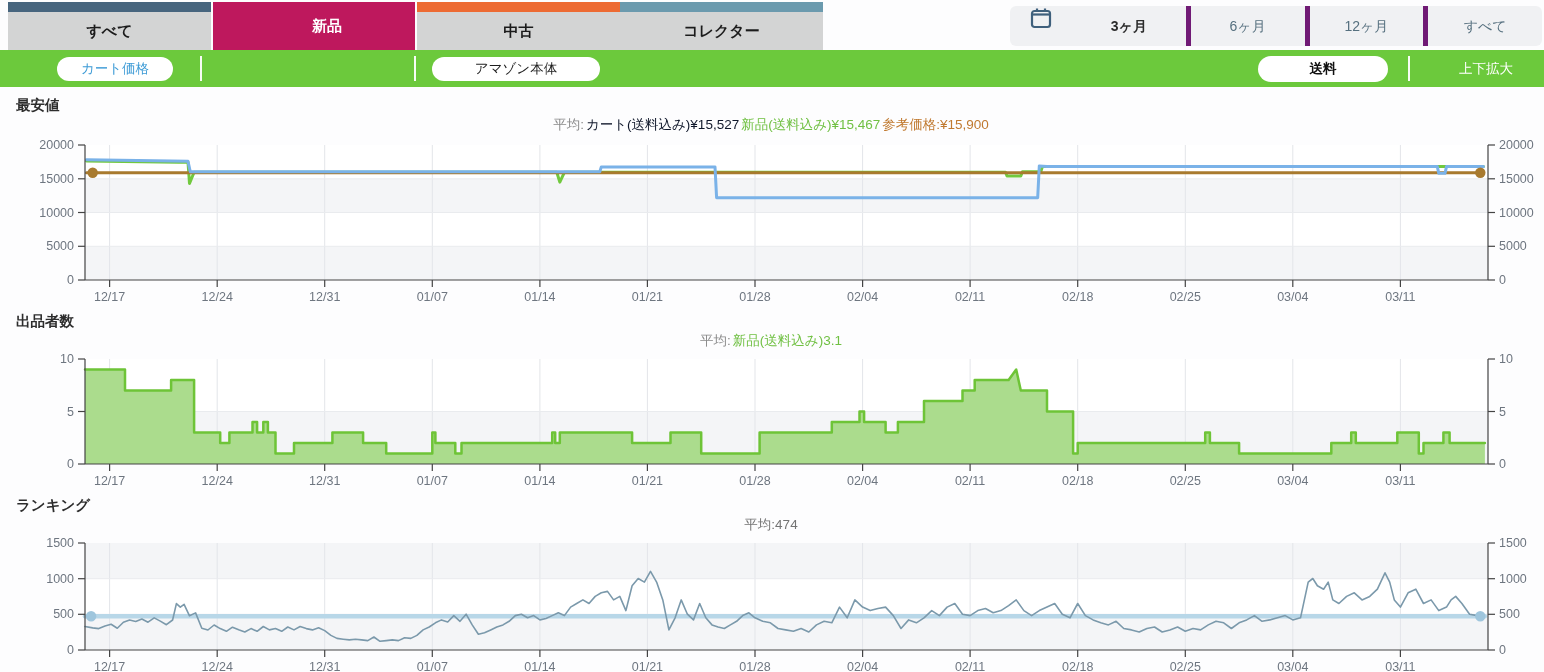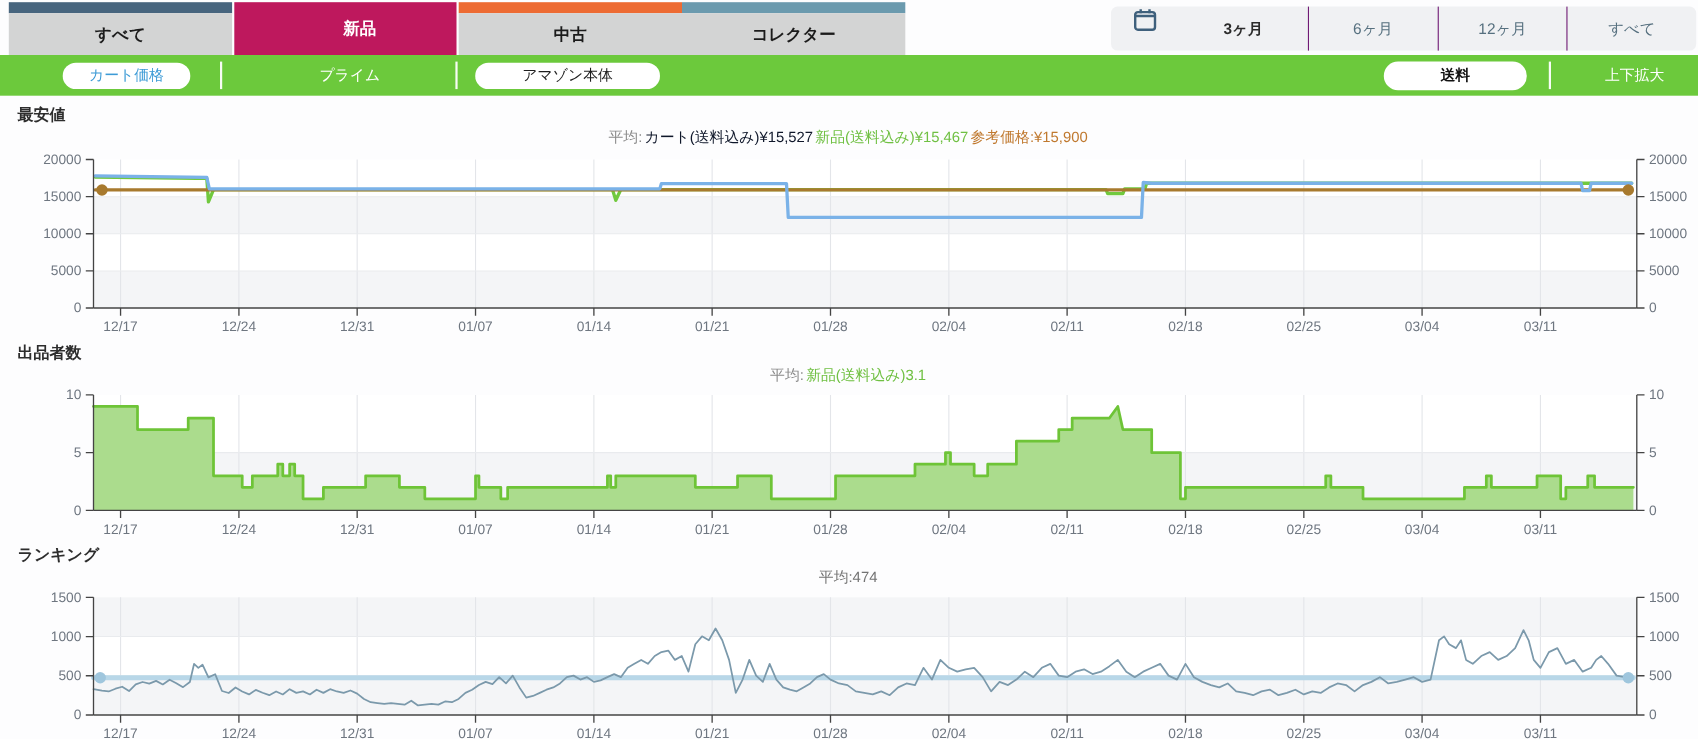--- a/index.html
+++ b/index.html
@@ -16,21 +16,21 @@
   .strip-steel{background:#6b9aae;}
   .tab-new{width:202px;margin:0 2px;}
   .tab-new .body{top:0;background:#be185d;color:#ffffff;padding-left:26px;}
   .tab-pair{display:flex;}
   
   .period{position:absolute;top:6px;right:2px;width:532px;height:40px;background:#f0f1f3;
     border-radius:6px;display:flex;align-items:flex-start;}
   .period .ic{width:62px;display:flex;align-items:center;justify-content:center;}
   .period .opt{flex:1;text-align:center;font-size:14px;color:#56707f;cursor:pointer;line-height:40px;height:40px;}
   .period .opt.sel{font-weight:bold;color:#2b2b2b;}
-  .period .opt + .opt{border-left:1px solid #701a75;}
+  .period .opt + .opt{border-left:5px solid #701a75;}
   
   .toolbar{position:absolute;top:50px;left:0;width:1544px;height:37px;background:#6cc93c;}
   .pill{position:absolute;top:7px;height:24px;background:#ffffff;border-radius:12px;
     display:flex;align-items:center;justify-content:center;font-size:13.5px;cursor:pointer;}
   .pill-cart{left:57px;width:116px;color:#3d9bd6;}
   .pill-amazon{left:432px;width:168px;color:#1d1d1d;}
   .pill-ship{left:1258px;width:130px;top:6px;height:26px;border-radius:13px;color:#111;font-weight:bold;}
   .ghost{position:absolute;top:0;height:37px;display:flex;align-items:center;justify-content:center;
     color:#ffffff;font-size:13.5px;cursor:pointer;}
   .ghost-prime{left:258px;width:120px;}
@@ -81,21 +81,20 @@
     </span>
     <span class="opt sel">3ヶ月</span>
     <span class="opt">6ヶ月</span>
     <span class="opt">12ヶ月</span>
     <span class="opt">すべて</span>
   </div>
 
   <div class="toolbar">
     <div class="pill pill-cart">カート価格</div>
     <div class="tdiv tdiv1"></div>
-    <div class="ghost ghost-prime">プライム</div>
     <div class="tdiv tdiv2"></div>
     <div class="pill pill-amazon">アマゾン本体</div>
     <div class="pill pill-ship">送料</div>
     <div class="tdiv tdiv3"></div>
     <div class="ghost ghost-expand">上下拡大</div>
   </div>
 
   <div class="charts">
     <div class="section">
       <div class="sec-title">最安値</div>

